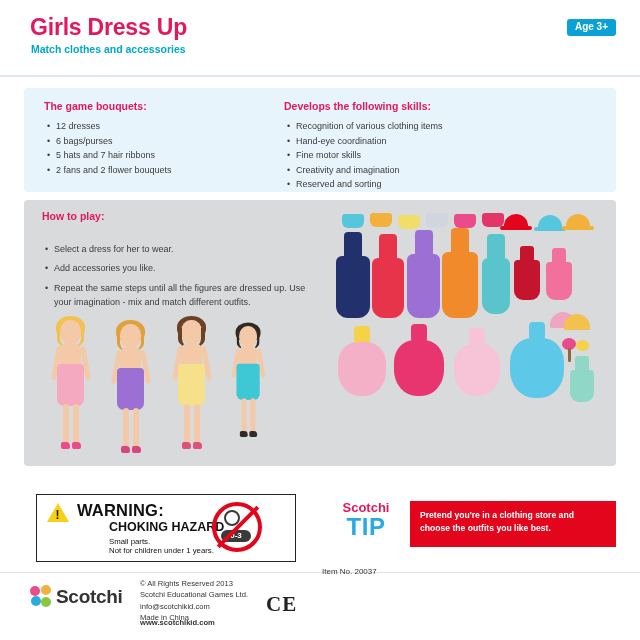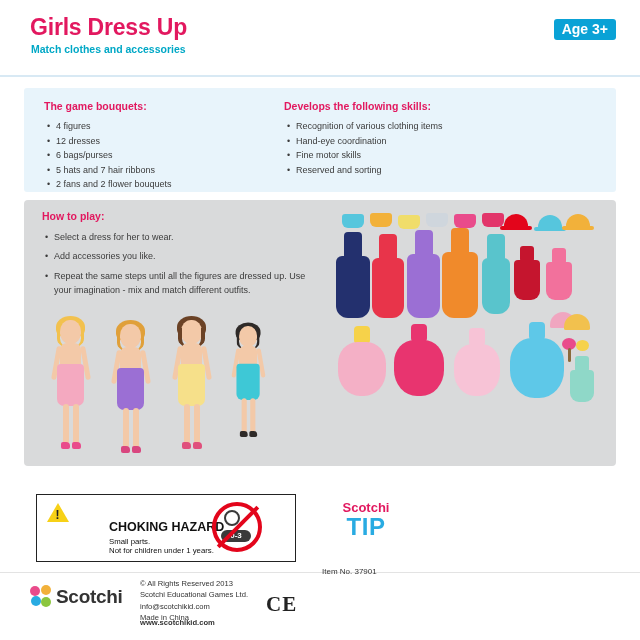--- a/index.html
+++ b/index.html
@@ -21,21 +21,21 @@
     font-size:23px; font-weight:bold; color:#e2185f;
     letter-spacing:-0.2px;
   }
   .subtitle {
     position:absolute; left:31px; top:43px;
     font-size:10.5px; font-weight:bold; color:#00a8c6;
   }
   .age-badge {
     position:absolute; right:24px; top:19px;
     background:#0aa2d6; color:#fff;
-    font-size:14px; font-weight:bold;
+    font-size:10px; font-weight:bold;
     padding:3px 8px 4px 8px; border-radius:3px;
     line-height:1;
   }
   .header-rule {
     position:absolute; left:0; top:75px; width:640px; height:2px;
     background:#d8e9f4;
   }
 
   
   .info-panel {
@@ -59,21 +59,21 @@
     content:"•"; position:absolute; left:3px; top:0;
     color:#3b3b3b; font-size:9px;
   }
 
   
   .play-panel {
     position:absolute; left:24px; top:200px; width:592px; height:266px;
     background:#d9dadb; border-radius:4px;
   }
   .howto { position:absolute; left:18px; top:10px; width:268px; }
-  .howto .col-head { margin-bottom:8px; }
+  .howto .col-head { margin-bottom:20px; }
   .howto ul.bullets li { line-height:1.6; margin-bottom:5px; }
 
   
   .girls { position:absolute; left:22px; top:120px; width:260px; height:140px; }
   .girl { position:absolute; width:50px; height:132px; }
   .girl .head {
     position:absolute; left:14px; top:0; width:21px; height:24px;
     background:#f3c9a8; border-radius:48% 48% 45% 45%;
   }
   .girl .hair {
@@ -268,33 +268,33 @@
     <div class="title">Girls Dress Up</div>
     <div class="subtitle">Match clothes and accessories</div>
     <div class="age-badge">Age 3+</div>
   </div>
   <div class="header-rule"></div>
 
   <div class="info-panel">
     <div class="info-col left">
       <div class="col-head">The game bouquets:</div>
       <ul class="bullets">
-        <li>4 figures</li>
         <li>12 dresses</li>
         <li>6 bags/purses</li>
         <li>5 hats and 7 hair ribbons</li>
         <li>2 fans and 2 flower bouquets</li>
       </ul>
     </div>
     <div class="info-col right">
       <div class="col-head">Develops the following skills:</div>
       <ul class="bullets">
         <li>Recognition of various clothing items</li>
         <li>Hand-eye coordination</li>
         <li>Fine motor skills</li>
+        <li>Creativity and imagination</li>
         <li>Reserved and sorting</li>
       </ul>
     </div>
   </div>
 
   <div class="play-panel">
 
     <div class="howto">
       <div class="col-head">How to play:</div>
       <ul class="bullets">
@@ -433,40 +433,42 @@
       </div>
       <div class="small-dress" style="left:256px; top:148px; width:24px; height:44px;">
         <div class="b" style="background:#8fd8c8;"></div>
         <div class="s" style="background:#8fd8c8; height:32px;"></div>
       </div>
     </div>
   </div>
 
   <div class="warning-box">
     <div class="warn-tri"></div>
+    <div class="warn-title">WARNING:</div>
     <div class="warn-sub">CHOKING HAZARD</div>
     <div class="warn-small">Small parts.</div>
     <div class="warn-small" style="top:51px;">Not for children under 1 years.</div>
   </div>
   <div class="no03">
     <div class="circ"></div>
     <div class="face"></div>
     <div class="pill">0-3</div>
     <div class="slash"></div>
   </div>
 
   <div class="tip-box">
     <div class="tip-left">
       <div class="tip-scotchi">Scotchi</div>
       <div class="tip-word">TIP</div>
     </div>
+    <div class="tip-body">Pretend you're in a clothing store and choose the outfits you like best.</div>
   </div>
 
   <div class="footer-rule"></div>
-  <div class="item-no">Item No. 37901</div>
+  <div class="item-no">Item No. 20037</div>
 
   <div class="brand">
     <div class="brand-flower">
       <div class="bp" style="left:0; top:1px; background:#e94b8b;"></div>
       <div class="bp" style="left:11px; top:0; background:#f2b13a;"></div>
       <div class="bp" style="left:1px; top:11px; background:#29abe2;"></div>
       <div class="bp" style="left:11px; top:12px; background:#8cc63f;"></div>
     </div>
     <div class="brand-name">Scotchi</div>
   </div>

